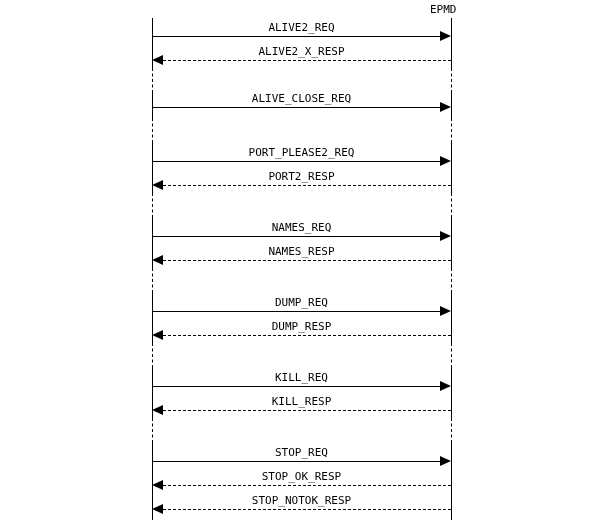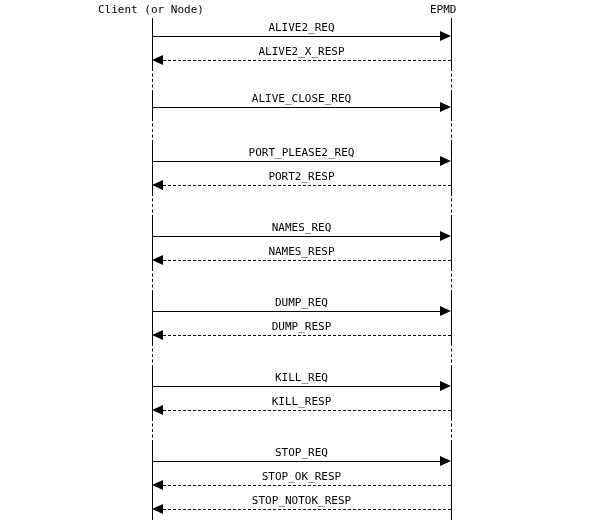--- a/index.html
+++ b/index.html
@@ -84,21 +84,20 @@
     border-top: 5px solid transparent;
     border-bottom: 5px solid transparent;
     border-right: 11px solid #000000;
   }
 </style>
 </head>
 <body>
 
 <div id="diagram">
 
-  <div class="participant-label participant-left">Client (or Node)</div>
 
   <div class="participant-label participant-right">EPMD</div>
 
   <div id="lifelines">
       <div class="lifeline-seg" style="left: 152px; top: 18px; height: 50px;"></div>
       <div class="lifeline-seg" style="left: 451px; top: 18px; height: 50px;"></div>
       <div class="lifeline-seg dashed" style="left: 152px; top: 68px; height: 25px;"></div>
       <div class="lifeline-seg dashed" style="left: 451px; top: 68px; height: 25px;"></div>
       <div class="lifeline-seg" style="left: 152px; top: 93px; height: 25px;"></div>
       <div class="lifeline-seg" style="left: 451px; top: 93px; height: 25px;"></div>

